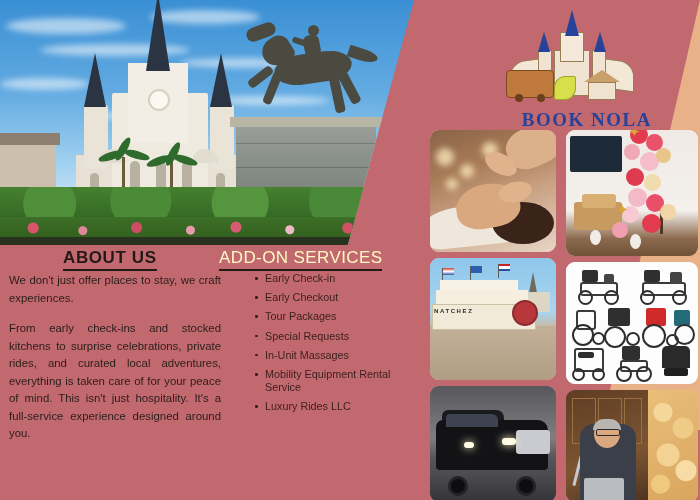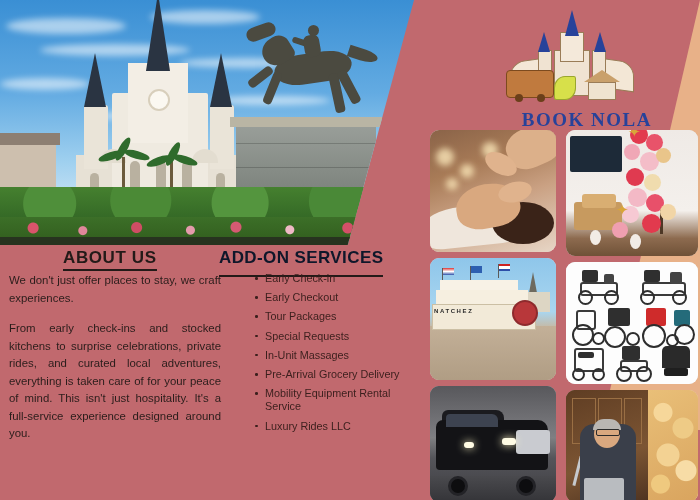--- a/index.html
+++ b/index.html
@@ -130,22 +130,22 @@
   .about-body{
     position:absolute;left:9px;top:272px;width:212px;z-index:3;
     font-size:11.4px;line-height:17.5px;color:#2a1d1b;text-align:justify;
   }
   .about-body p{margin:0 0 13px 0;}
   .about-body p:last-child{margin-bottom:0;}
 
   
   .svc-head{
     position:absolute;left:219px;top:248px;z-index:3;
-    font-size:17px;font-weight:700;letter-spacing:.4px;color:#0f172a;
-    border-bottom:2px solid #231a18;padding-bottom:7px;
+    font-size:17px;font-weight:400;letter-spacing:.4px;color:#fef9c3;
+    border-bottom:2px solid #231a18;padding-bottom:1px;
   }
   .svc-list{
     position:absolute;left:254px;top:272px;width:170px;z-index:3;
     margin:0;padding:0;list-style:none;
   }
   .svc-list li{
     position:relative;padding-left:11px;margin-bottom:6px;
     font-size:10.8px;line-height:13.2px;color:#3b1f1d;
   }
   .svc-list li::before{
@@ -344,21 +344,20 @@
     <p>From early check-ins and stocked kitchens to surprise celebrations, private rides, and curated local adventures, everything is taken care of for your peace of mind. This isn't just hospitality. It's a full-service experience designed around you.</p>
   </div>
 
   <div class="svc-head">ADD-ON SERVICES</div>
   <ul class="svc-list">
     <li>Early Check-in</li>
     <li>Early Checkout</li>
     <li>Tour Packages</li>
     <li>Special Requests</li>
     <li>In-Unit Massages</li>
-    <li>Pre-Arrival Grocery Delivery</li>
     <li>Mobility Equipment Rental Service</li>
     <li>Luxury Rides LLC</li>
   </ul>
 
   <div class="grid">
 
     <div class="card gc-0">
       <div class="ph-spa">
         <div class="bokeh" style="left:6px;top:18px;width:18px;height:18px;"></div>
         <div class="bokeh" style="left:30px;top:34px;width:14px;height:14px;"></div>

